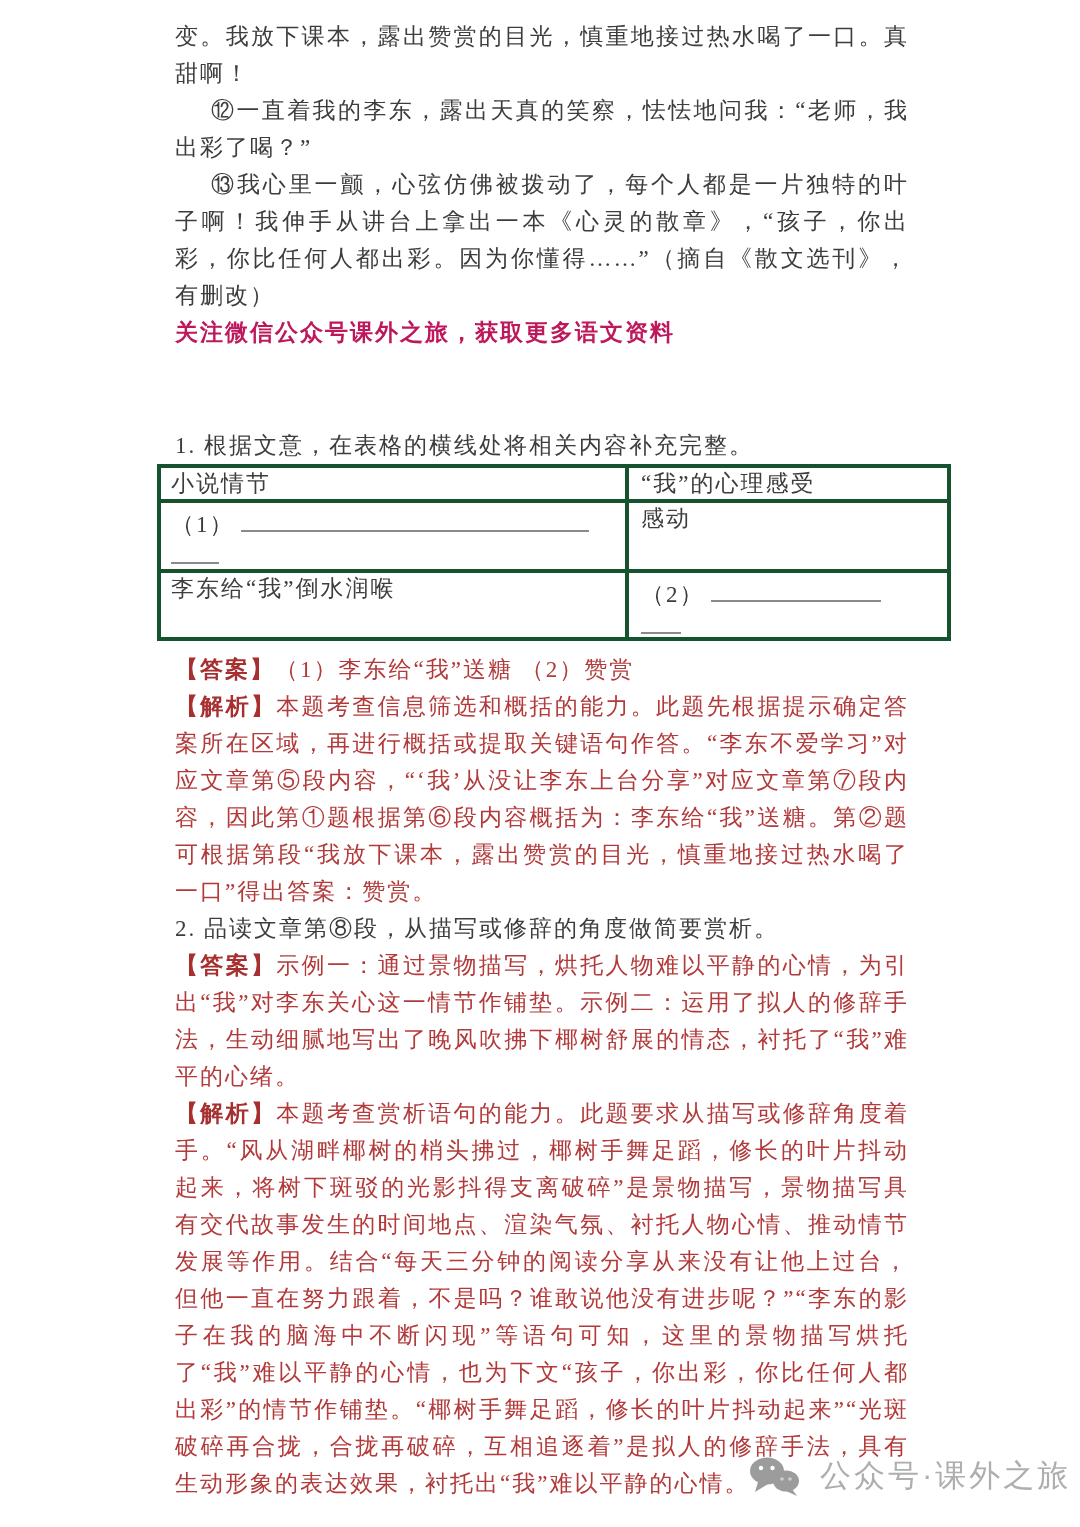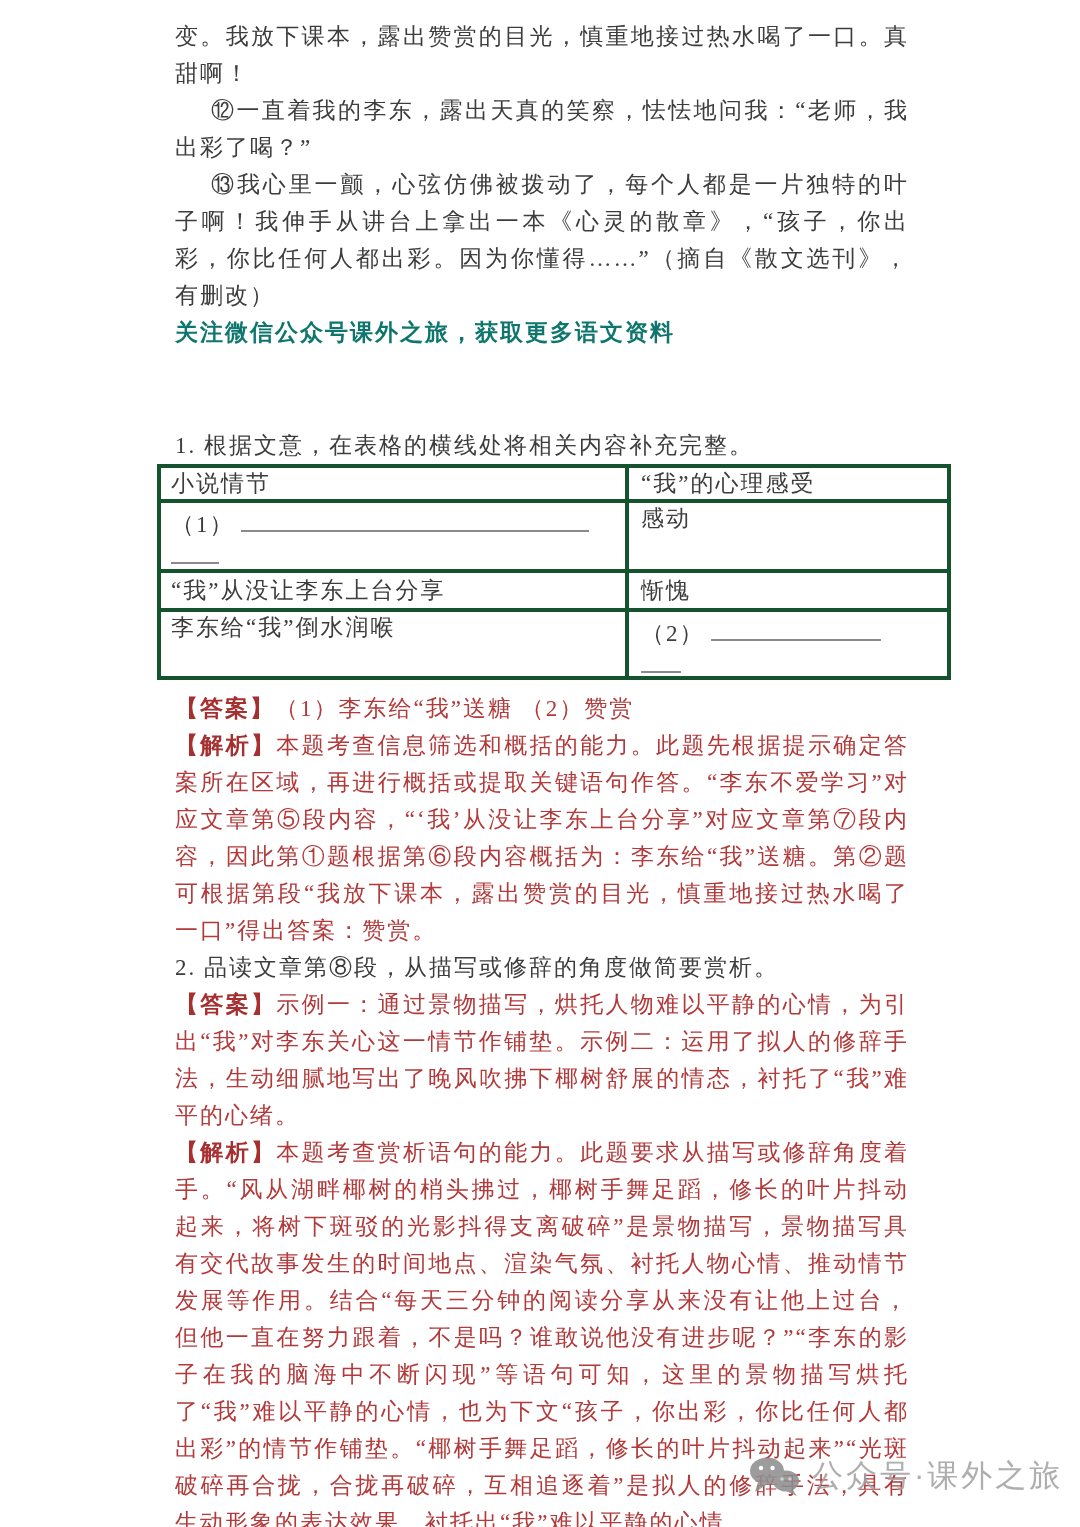--- a/index.html
+++ b/index.html
@@ -12,21 +12,21 @@
   }
   .content{
     position:absolute;left:157px;top:18px;width:752px;
   }
   .para{
     margin:0;padding:0 0 0 18px;
     font-size:23px;line-height:37px;letter-spacing:2px;
     color:#3d3d3d;text-align:justify;
   }
   .para.ind{text-indent:36px;}
-  .para.promo{color:#0f766e;font-weight:bold;}
+  .para.promo{color:#be185d;font-weight:bold;}
   .para.red{color:#b23a3a;}
   .para.red .lbl{font-weight:bold;color:#a62f2f;}
   .para.ans{margin-top:10px;}
   .spacer{height:76px;}
   .qtable{
     border-collapse:collapse;width:752px;margin-top:0;
     table-layout:fixed;
   }
   .qtable td{
     border:4px solid #14532d;
@@ -48,21 +48,21 @@
   .blank{
     display:inline-block;height:22px;
     border-bottom:2px solid #8a8a8a;
   }
   .w348{width:348px;margin-left:6px;}
   .w170{width:170px;margin-left:6px;}
   .w48{width:48px;}
   .w40{width:40px;}
   .watermark{
     position:absolute;left:748px;top:1455px;
-    display:flex;align-items:center;gap:12px;
+    display:flex;align-items:center;gap:20px;
     opacity:.88;
   }
   .wm-text{
     font-size:31px;color:#a3a3a3;letter-spacing:3px;
     font-family:"Liberation Sans","DejaVu Sans",sans-serif;
     white-space:nowrap;
   }
   .wm-icon{flex:0 0 auto;}
 </style>
 </head>
@@ -87,24 +87,20 @@
           <td class="c2">“我”的心理感受</td>
         </tr>
         <tr class="r-tall">
           <td class="c1">
             <div class="fill-wrap">
               <div><span>（1）</span><span class="blank w348"></span></div>
               <div><span class="blank w48"></span></div>
             </div>
           </td>
           <td class="c2 vtop">感动</td>
-        </tr>
-        <tr class="r-thin">
-          <td class="c1">“我”从没让李东上台分享</td>
-          <td class="c2">惭愧</td>
         </tr>
         <tr class="r-tall2">
           <td class="c1 vtop">李东给“我”倒水润喉</td>
           <td class="c2">
             <div class="fill-wrap">
               <div><span>（2）</span><span class="blank w170"></span></div>
               <div><span class="blank w40"></span></div>
             </div>
           </td>
         </tr>

